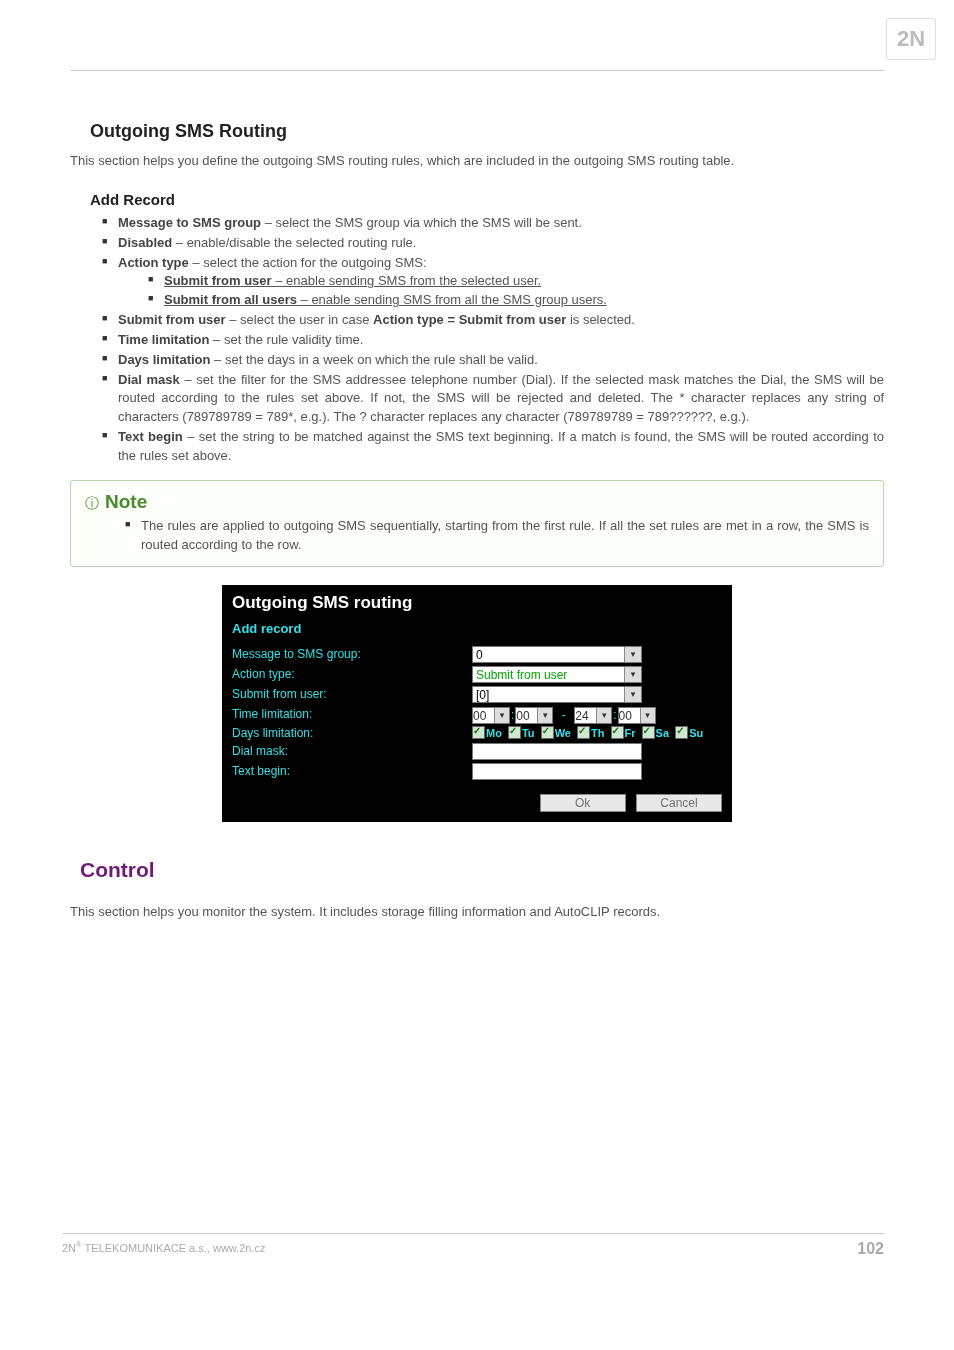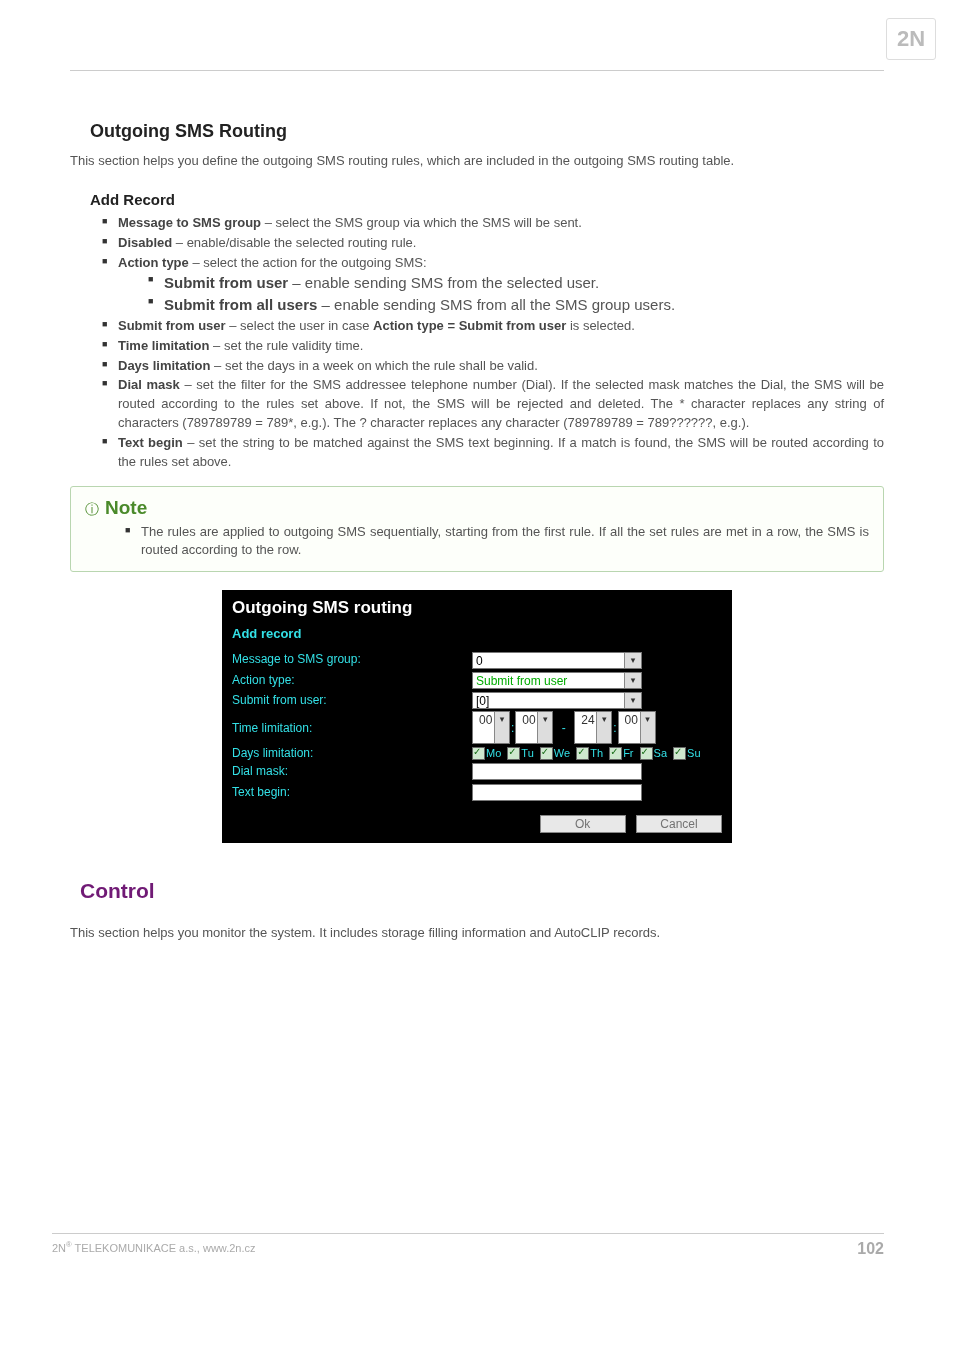--- a/index.html
+++ b/index.html
@@ -86,26 +86,27 @@
     top: 1px;
     font-size: 9px;
     color: #333;
   }
   ul.inner {
     list-style: none;
     padding-left: 30px;
     margin: 0;
   }
   ul.inner > li {
-    font-size: 15px;
+    font-size: 13px;
     line-height: 1.45;
     text-align: justify;
     color: #555;
     position: relative;
     padding-left: 16px;
+    text-decoration: underline;
   }
   ul.inner > li::before {
     content: "■";
     position: absolute;
     left: 0;
     top: 1px;
     font-size: 9px;
     color: #333;
   }
   .b { font-weight: bold; color: #444; }
@@ -194,31 +195,32 @@
     background: #ddd;
     border-left: 1px solid #888;
     text-align: center;
     font-size: 9px;
     line-height: 15px;
     color: #333;
   }
   .field-input { width: 170px; color: #000; }
   .time-sel {
     background: #fff; border: 1px solid #777;
-    font-size: 12px; height: 33px; line-height: 17px;
-    padding: 0 6px; display: inline-block; vertical-align: middle;
+    font-size: 12px; height: 17px; line-height: 17px;
+    padding: 0 0; display: inline-block; vertical-align: middle;
     position: relative; box-sizing: border-box;
   }
   .time-sel .dd-arrow { width: 14px; }
   .tw { width: 38px; }
   .colon { color: #33e0e6; font-size: 12px; margin: 0 1px; display: inline-block; vertical-align: middle; }
   .dash { color: #33e0e6; font-size: 12px; margin: 0 4px; display: inline-block; vertical-align: middle; }
   .days {
     font-size: 11px;
     color: #33e0e6;
+    font-weight: bold;
   }
   .day-cb {
     display: inline-block;
     width: 11px; height: 11px;
     background: #cfe8cf;
     border: 1px solid #666;
     vertical-align: middle;
     position: relative;
     margin-right: 1px;
   }
@@ -241,21 +243,21 @@
     font-size: 12px;
     padding: 1px 0;
     width: 84px;
     text-align: center;
     margin-left: 6px;
     color: #737373;
   }
   .footer {
     position: absolute;
     bottom: 22px;
-    left: 52px; right: 70px;
+    left: 62px; right: 70px;
   }
   .footer-hr {
     border: none;
     border-top: 1px solid #ccc;
     margin-bottom: 6px;
   }
   .footer-row {
     display: flex;
     justify-content: space-between;
     font-size: 11px;

